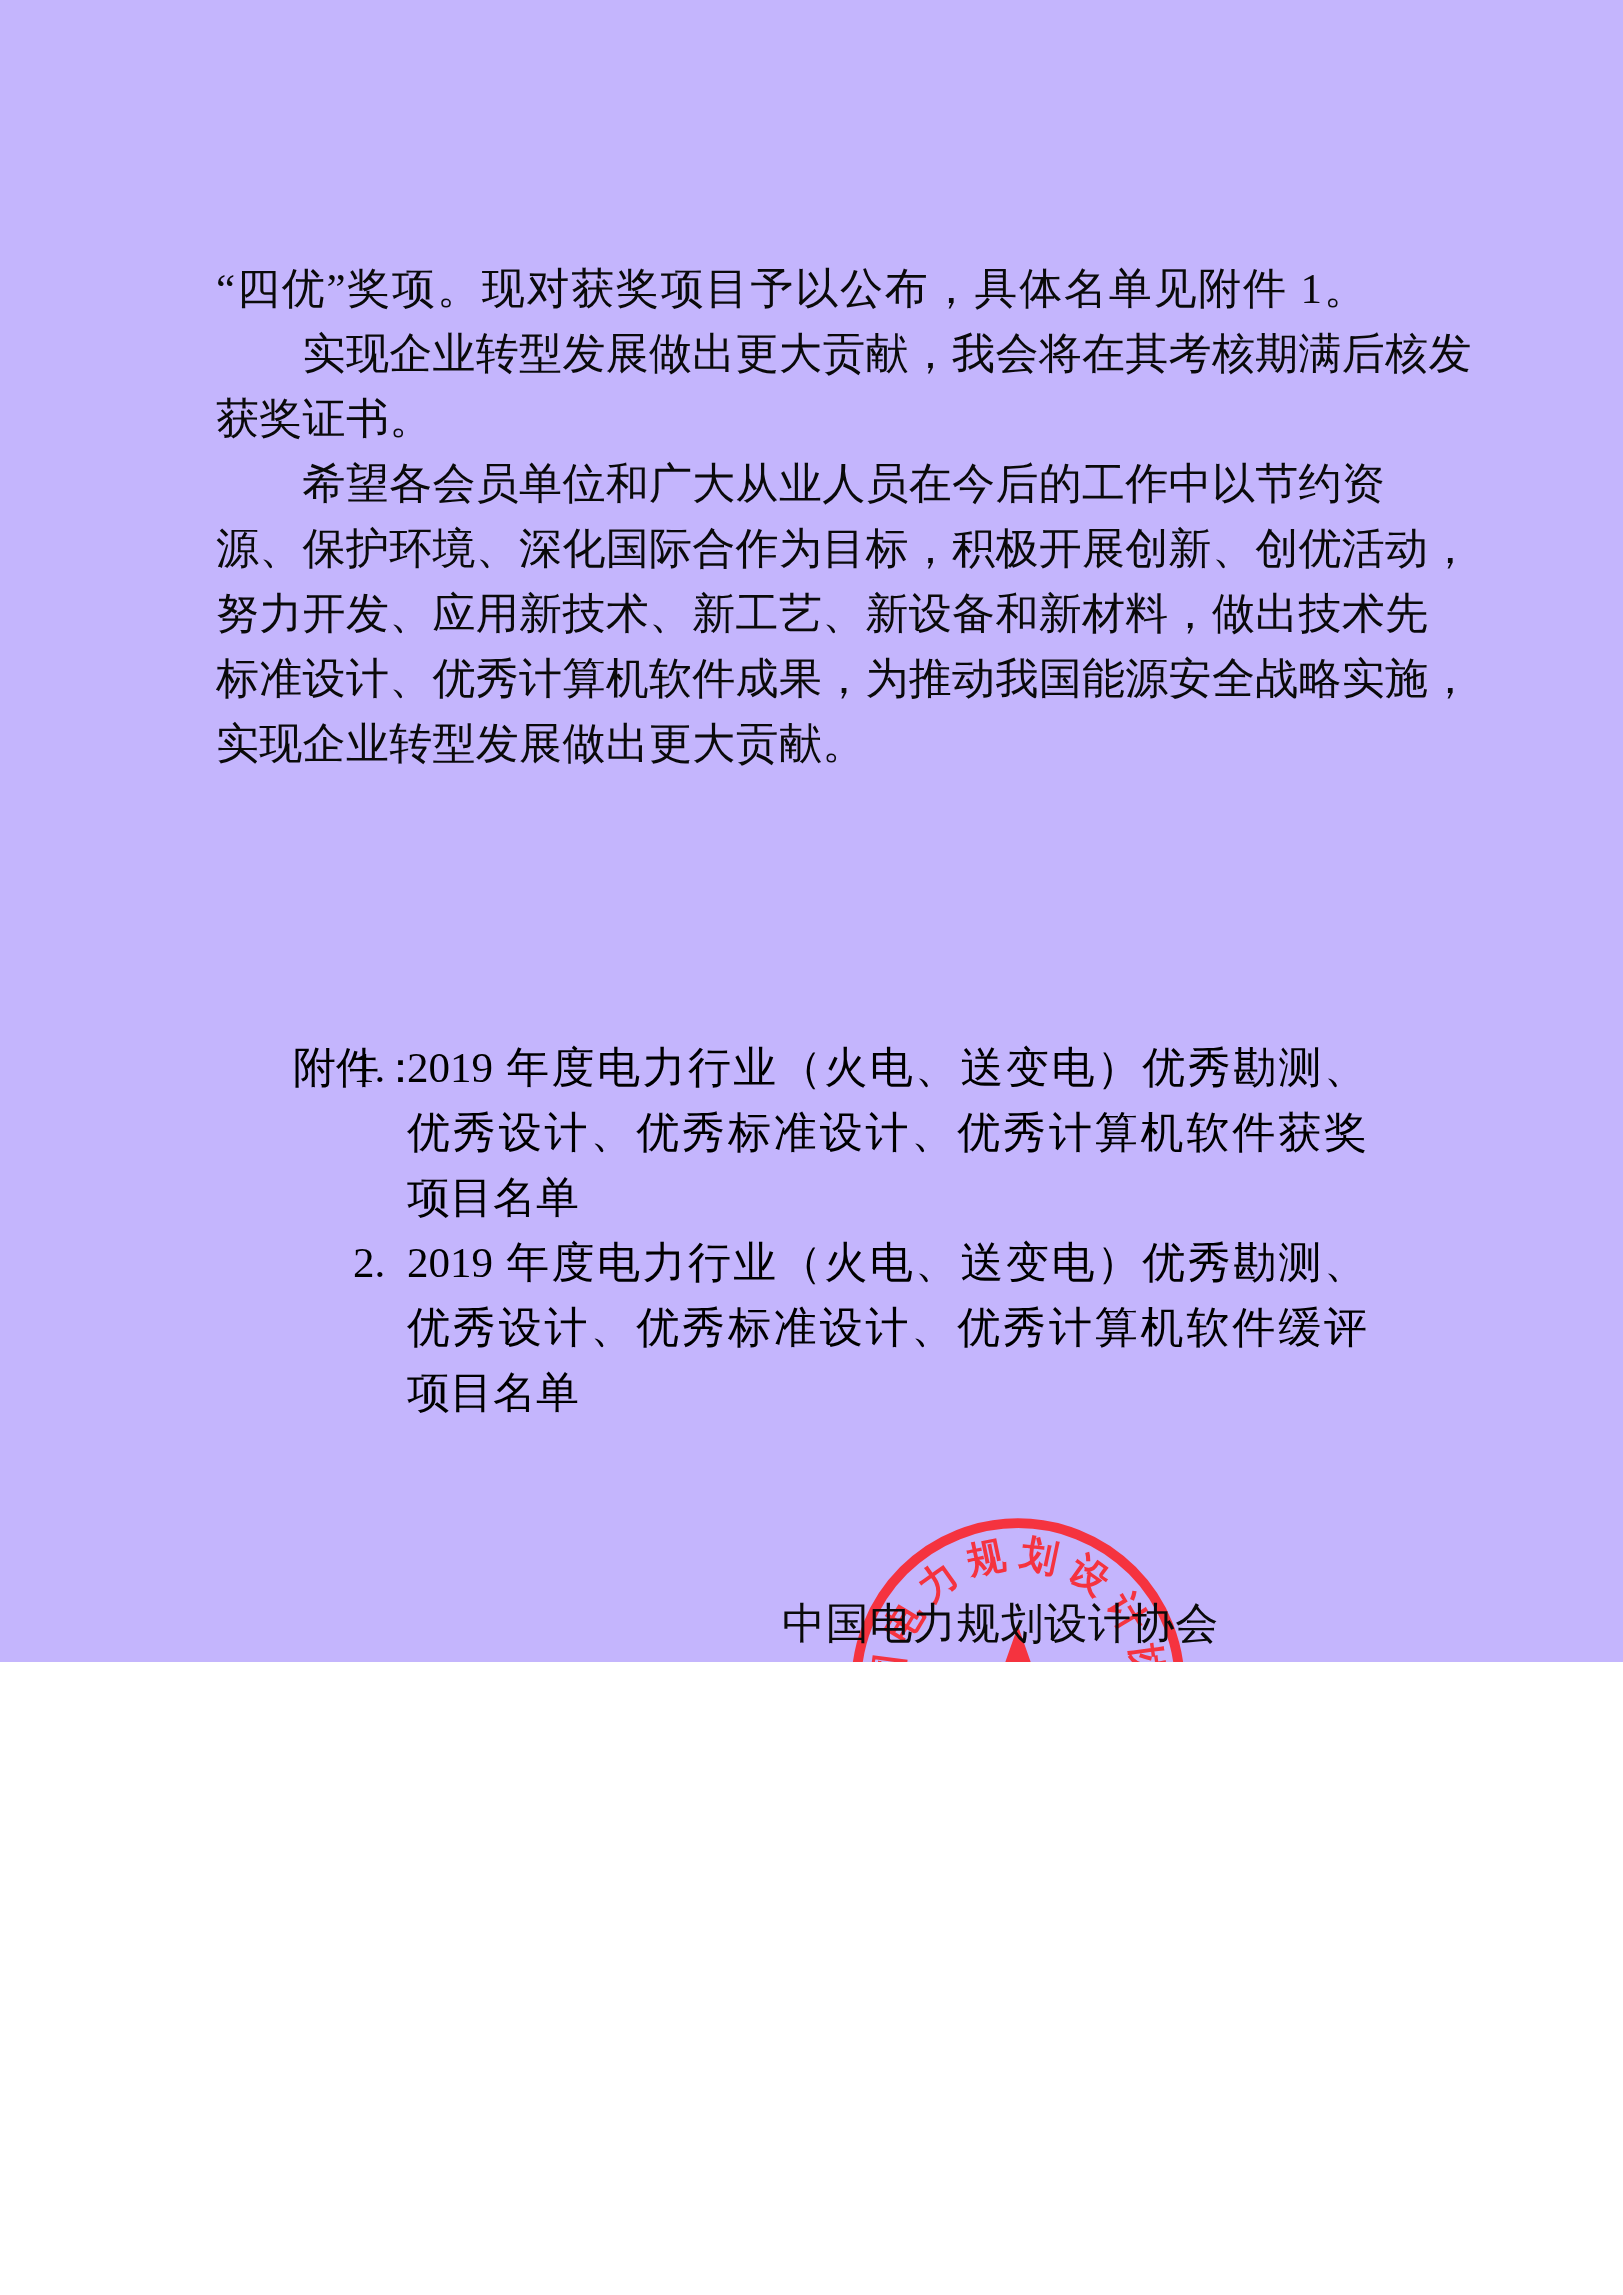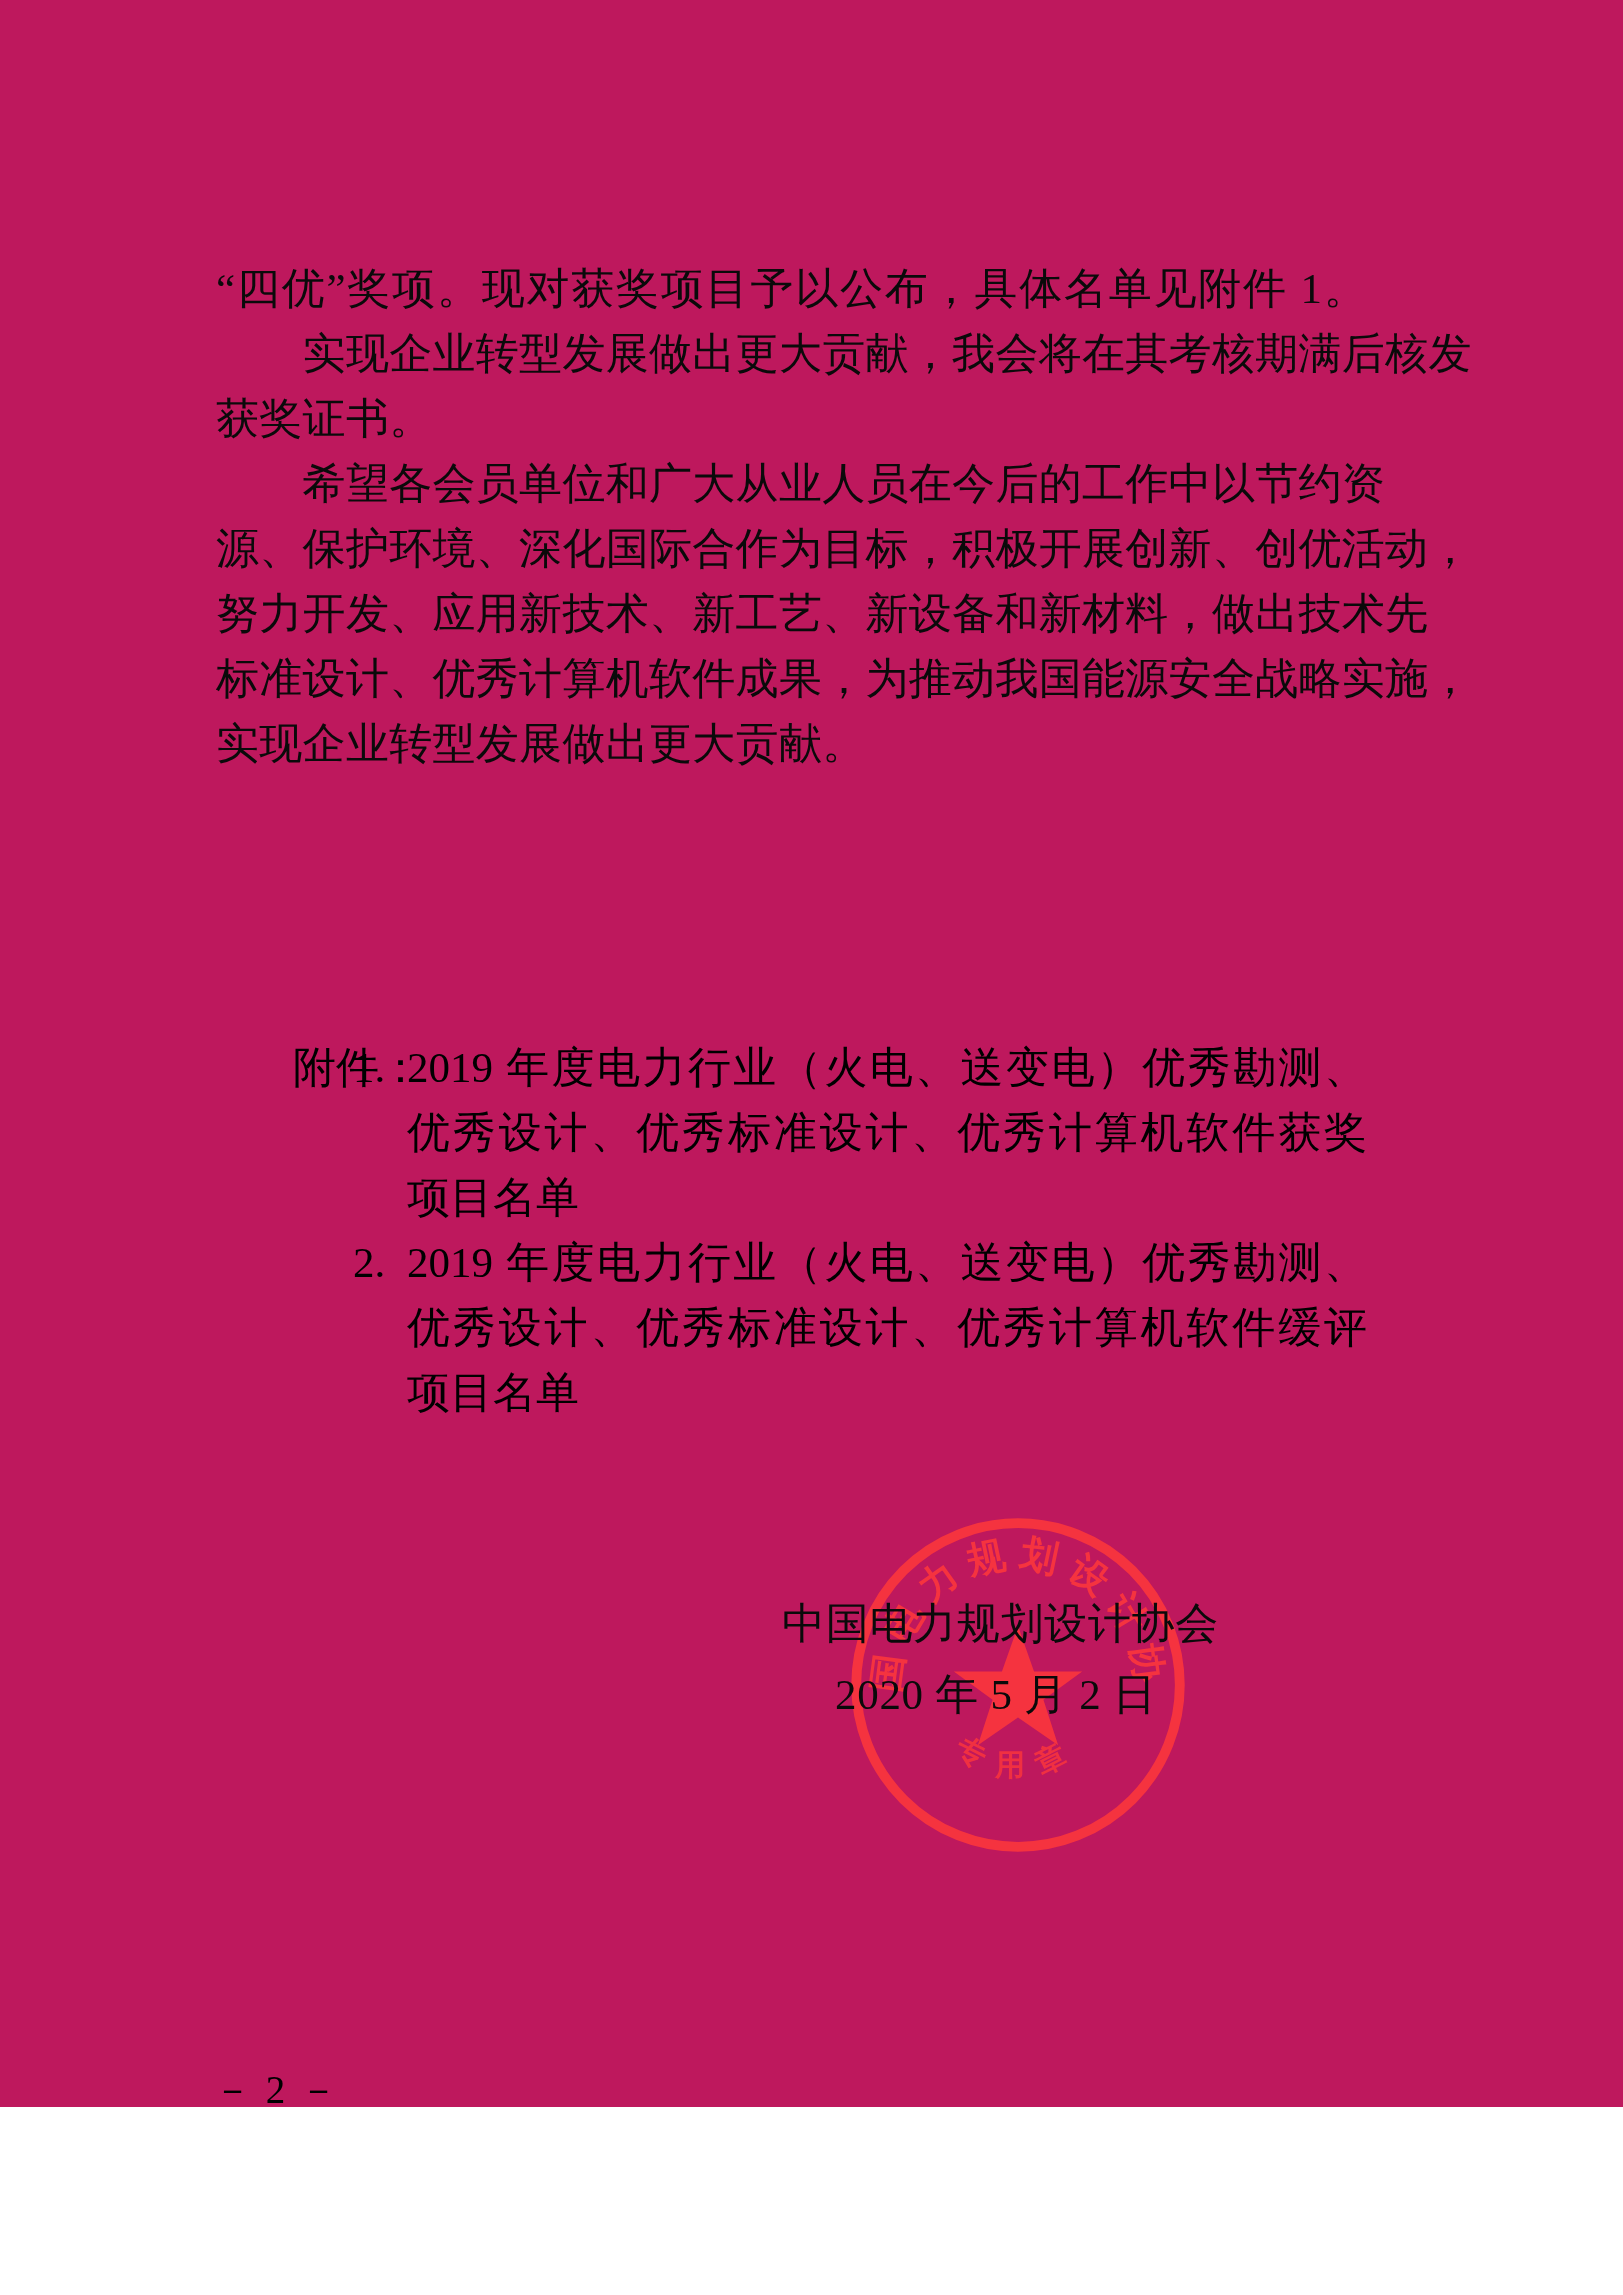--- a/index.html
+++ b/index.html
@@ -7,22 +7,22 @@
     padding: 0;
     background: #ffffff;
   }
   body {
     font-family: "Liberation Serif", "DejaVu Serif", serif;
     color: #000000;
   }
   #page {
     position: relative;
     width: 1623px;
-    height: 2107px;
-    background: #be185d;
+    height: 1662px;
+    background: #c4b5fd;
     overflow: hidden;
   }
 
   
   .doc-body {
     position: absolute;
     left: 216px;
     top: 256px;
     width: 1151px;
   }

